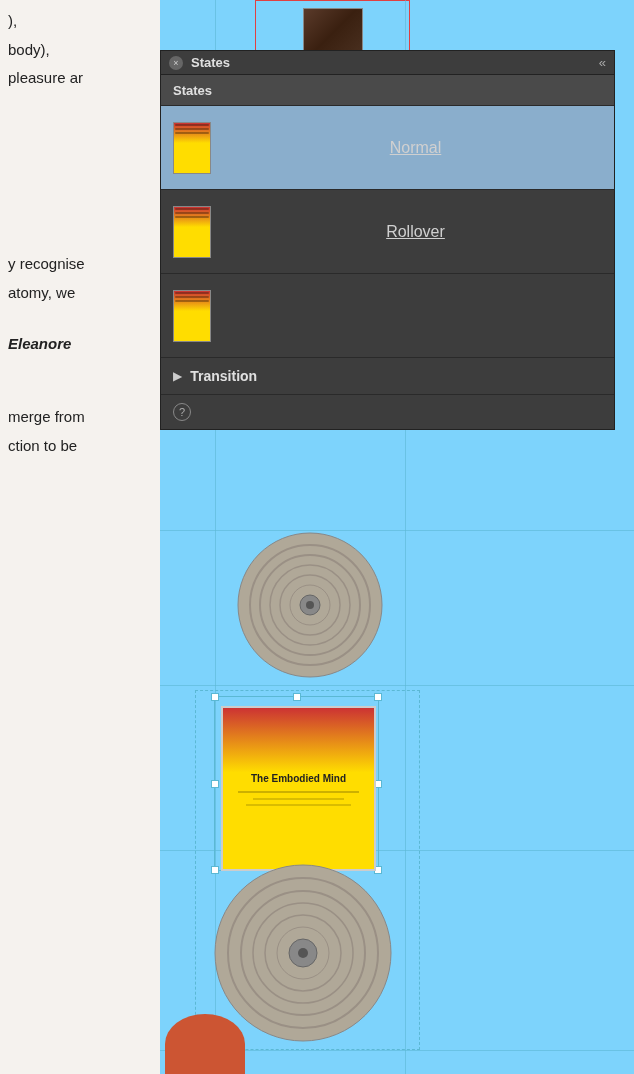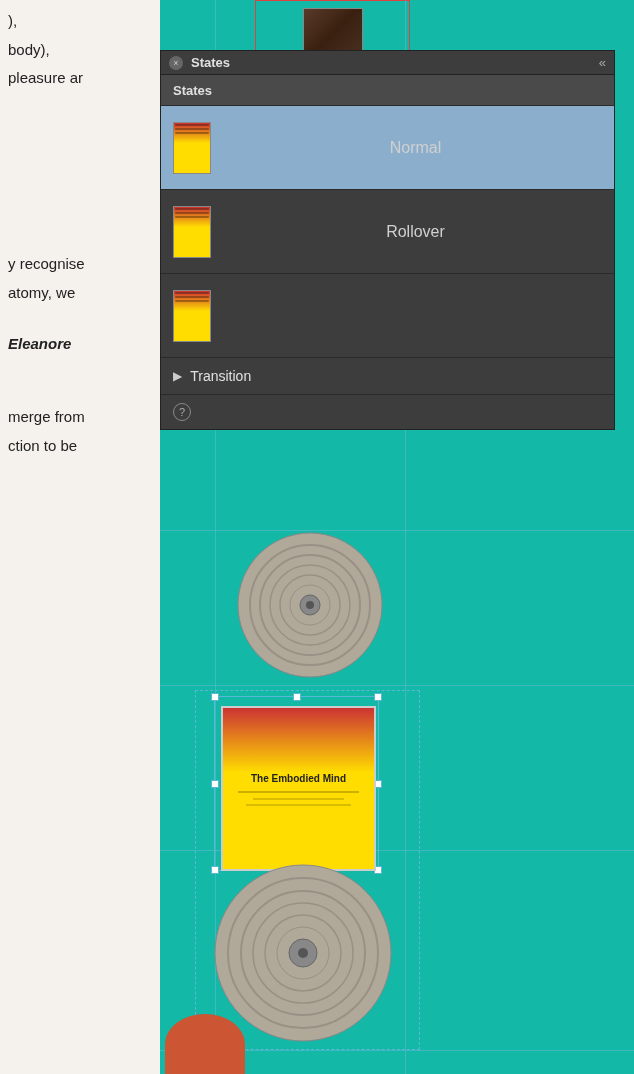--- a/index.html
+++ b/index.html
@@ -34,21 +34,21 @@
       margin-top: 40px;
     }
 
     
     .canvas-area {
       position: absolute;
       top: 0;
       left: 160px;
       right: 0;
       height: 1074px;
-      background: #14b8a6;
+      background: #7dd3fc;
     }
 
     
     .top-element {
       position: absolute;
       top: 0;
       left: 95px;
       width: 155px;
       height: 65px;
       border: 1px solid #e04040;
@@ -255,20 +255,21 @@
       height: 2px;
       background: rgba(0,0,0,0.3);
       border-radius: 1px;
     }
 
     .state-label {
       color: #d0d0d0;
       font-size: 16px;
       flex: 1;
       text-align: center;
+      text-decoration: underline;
     }
 
     
     .transition-section {
       display: flex;
       align-items: center;
       padding: 10px 12px;
       background: #3d3d3d;
       border-bottom: 1px solid #2a2a2a;
       cursor: pointer;
@@ -276,21 +277,21 @@
 
     .transition-arrow {
       color: #ccc;
       margin-right: 8px;
       font-size: 12px;
     }
 
     .transition-label {
       color: #e0e0e0;
       font-size: 14px;
-      font-weight: normal;
+      font-weight: bold;
     }
 
     
     .help-section {
       padding: 8px 12px;
       background: #3d3d3d;
     }
 
     .help-icon {
       width: 18px;

